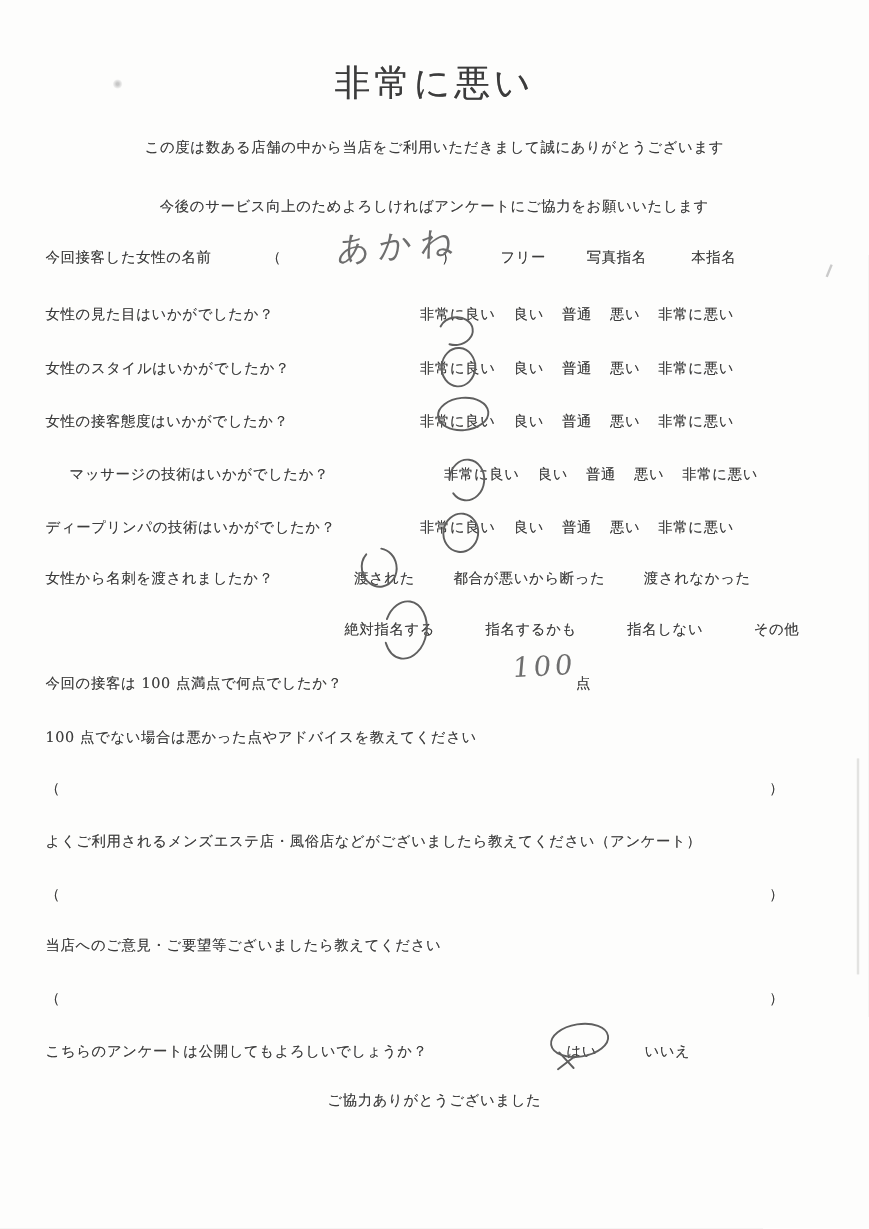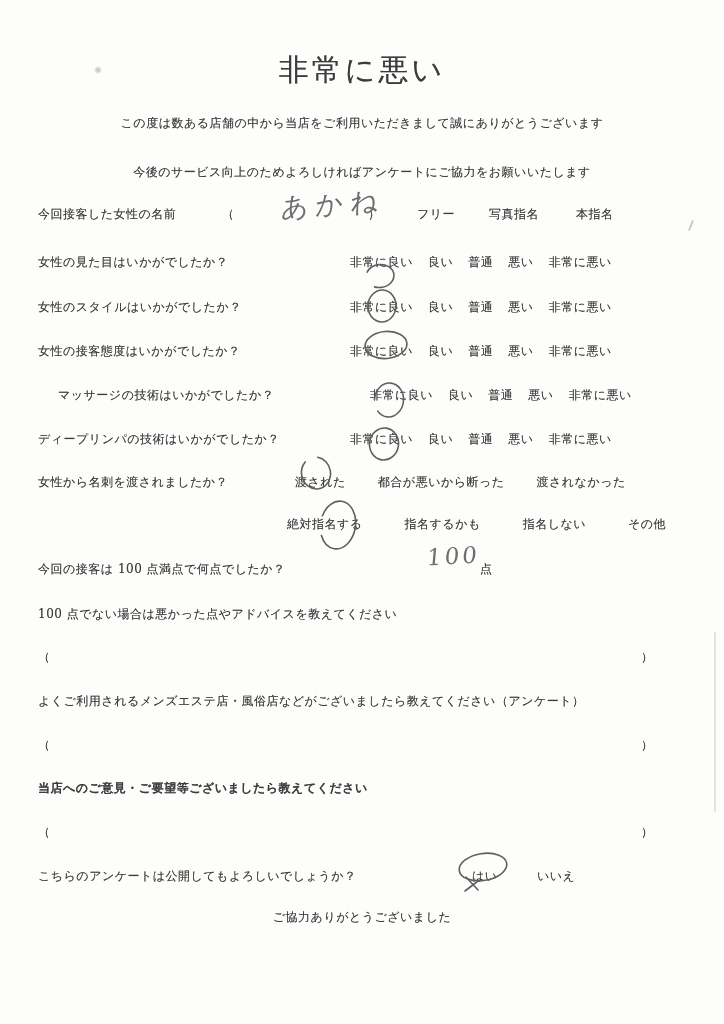--- a/index.html
+++ b/index.html
@@ -149,21 +149,21 @@
   </div>
 
   <div class="row" style="top:690px;">
     <span class="q">よくご利用されるメンズエステ店・風俗店などがございましたら教えてください（アンケート）</span>
   </div>
   <div class="row" style="top:734px;">
     <span class="abs" style="left:38px;">（</span>
     <span class="abs" style="left:641px;">）</span>
   </div>
 
-  <div class="row" style="top:777px;font-weight:bold;">
+  <div class="row" style="top:777px;">
     <span class="q">当店へのご意見・ご要望等ございましたら教えてください</span>
   </div>
   <div class="row" style="top:821px;">
     <span class="abs" style="left:38px;">（</span>
     <span class="abs" style="left:641px;">）</span>
   </div>
 
   <div class="row" style="top:865px;">
     <span class="q">こちらのアンケートは公開してもよろしいでしょうか？</span>
     <span class="abs" style="left:472px;">はい</span>

